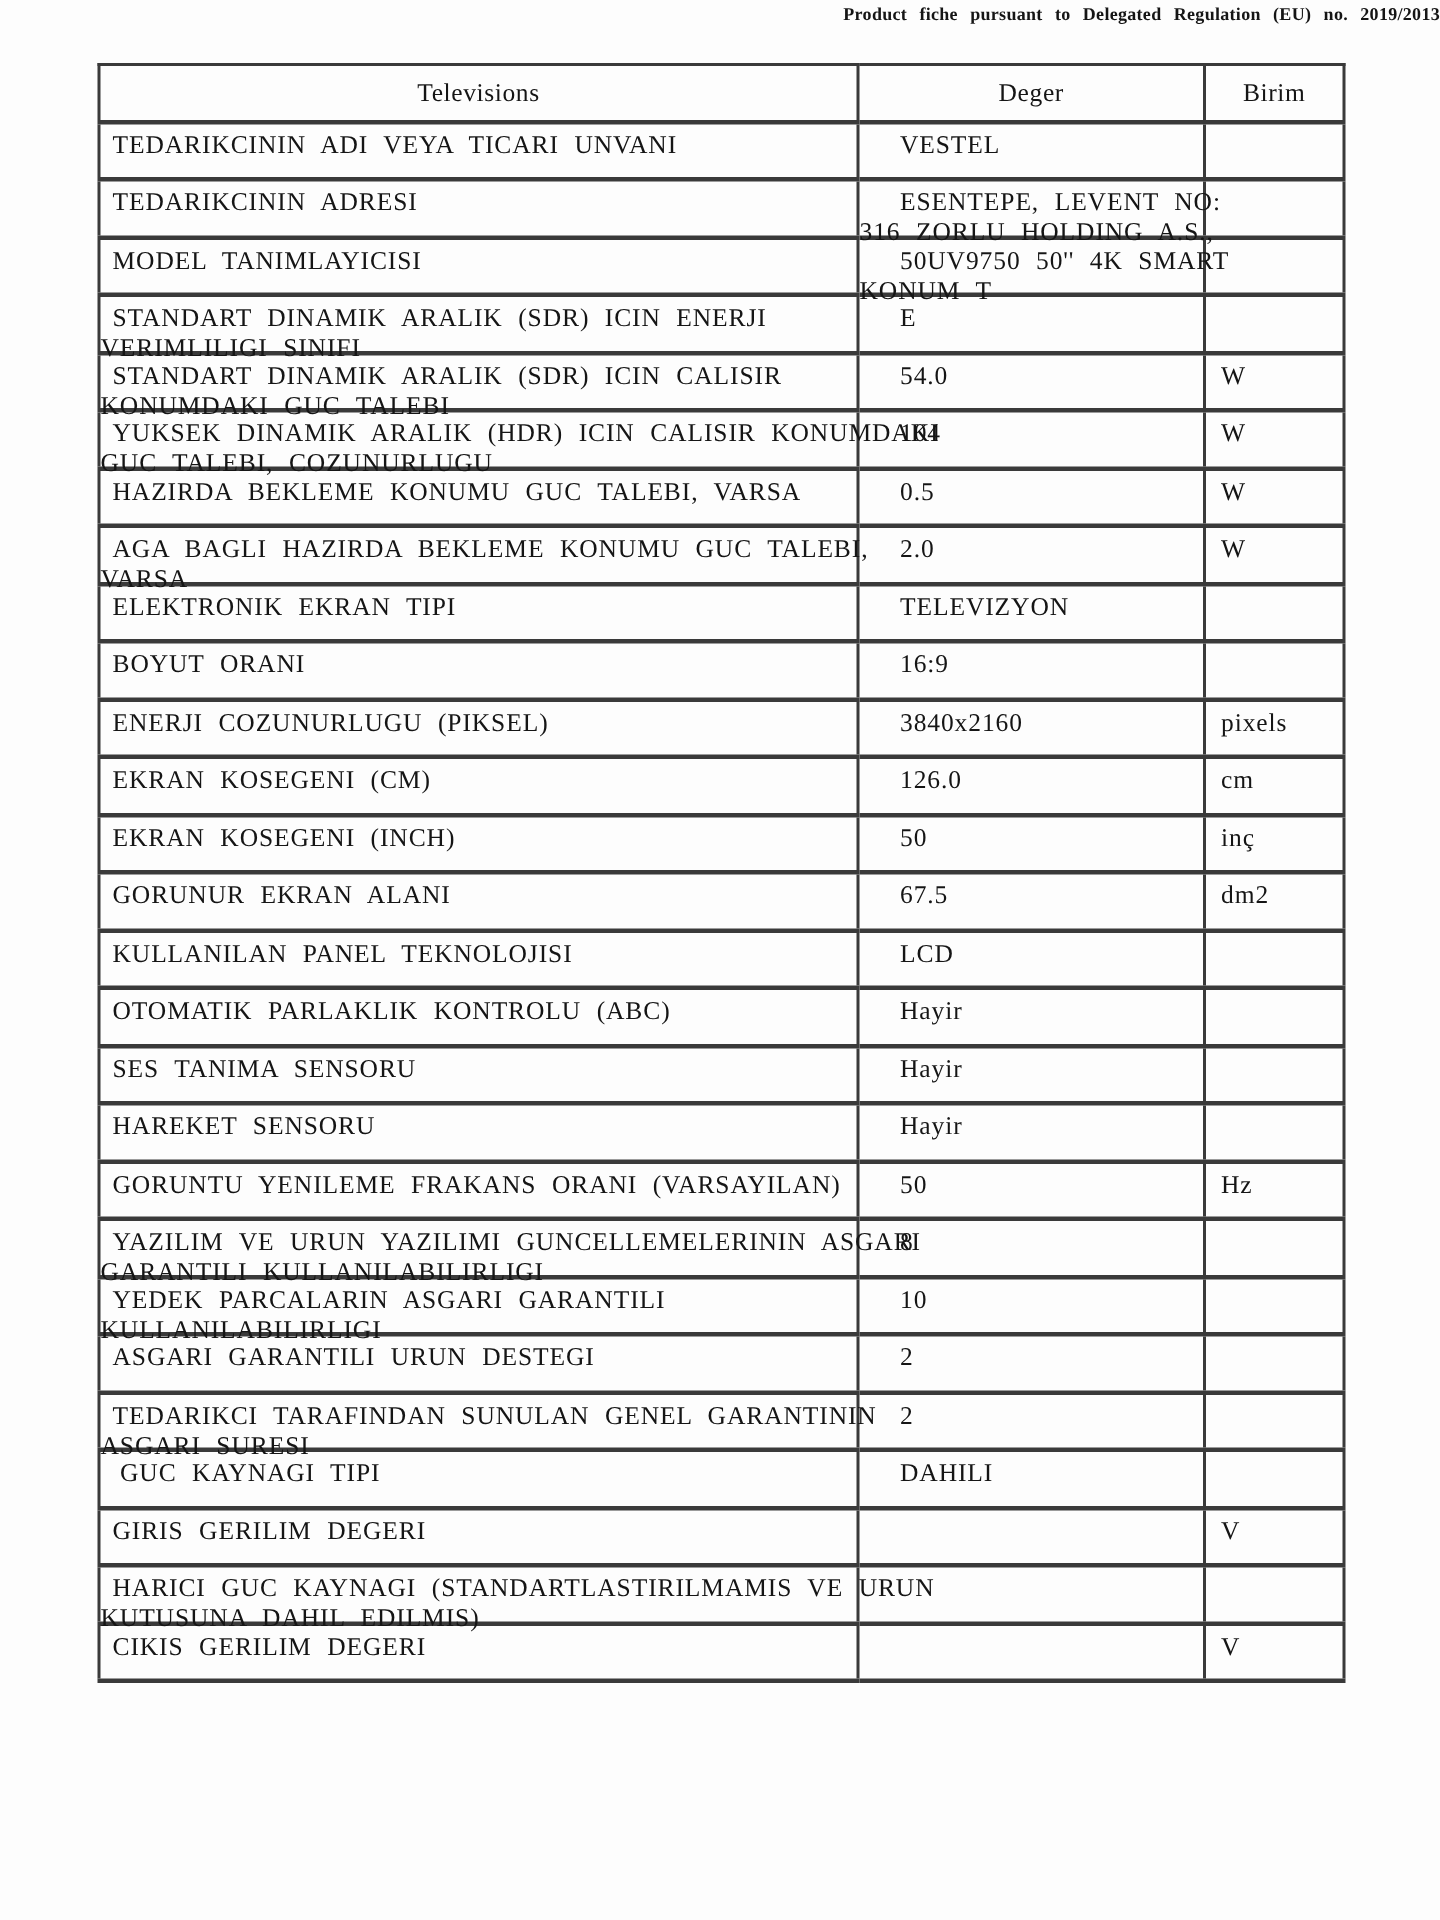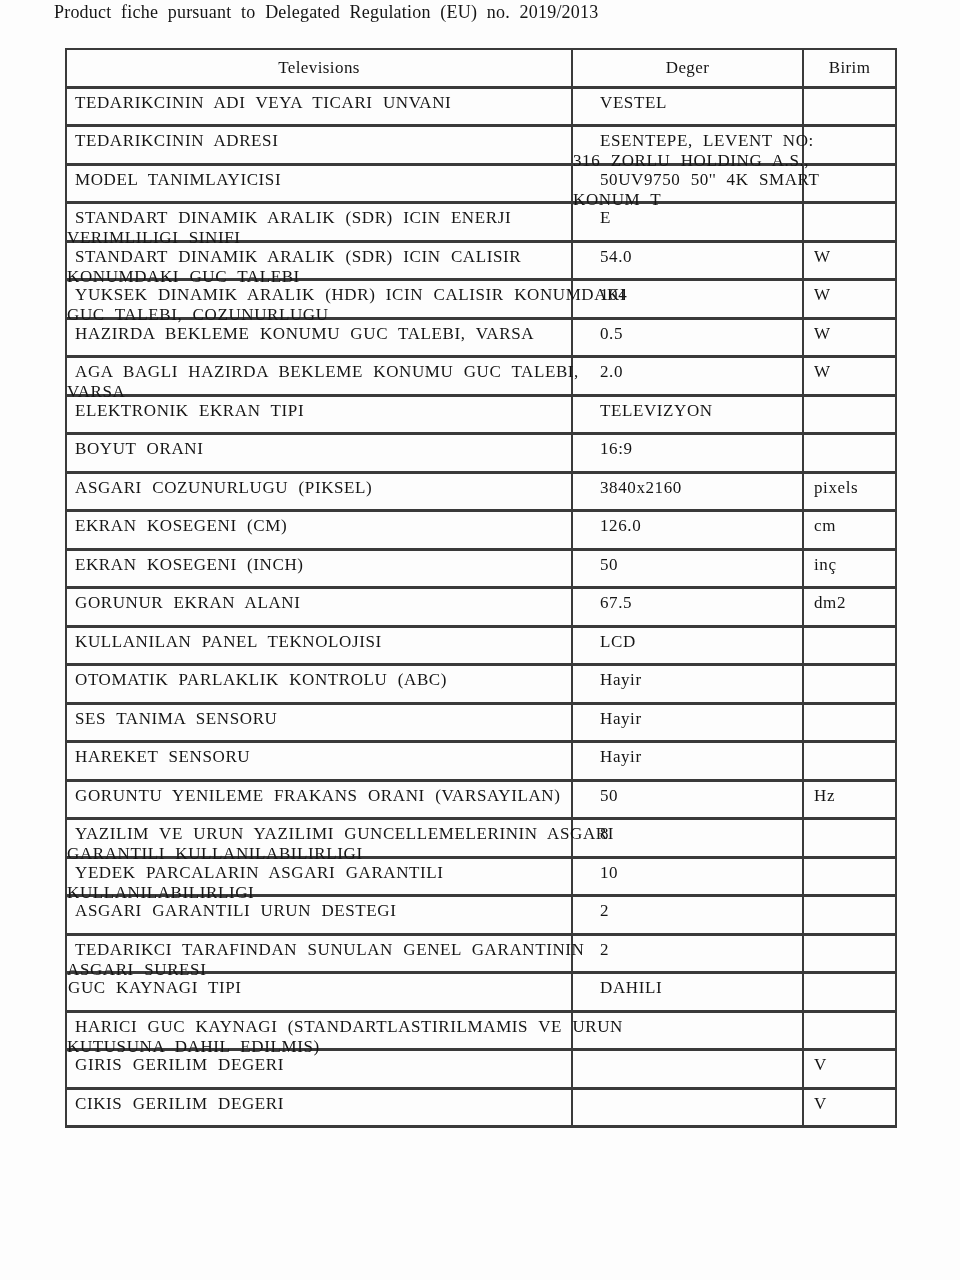--- a/index.html
+++ b/index.html
@@ -11,25 +11,26 @@
   html,body{margin:0;padding:0;}
   body{
     width:960px;height:1280px;overflow:hidden;
     background:var(--bg-color);
     color:var(--text-color);
     font-family:"Liberation Serif","DejaVu Serif",serif;
   }
   .page-title{
     margin-top:2px;
     padding-left:54px;            
-    text-align:left;
-    font-size:18px;
+    text-align:right;
+    font-size:12px;
     letter-spacing:0.2px;
     word-spacing:5px;
     white-space:nowrap;
+    font-weight:bold;
   }
   table.spec-table{
     border-collapse:collapse;
     table-layout:fixed;
     width:830px;
     margin:25px 0 0 65px;
     border:2px solid var(--border-color);
   }
   col.c-label{width:506px;}
   col.c-value{width:231px;}
@@ -62,21 +63,21 @@
   }
   .line{
     white-space:nowrap;
     line-height:20px;
     font-size:17px;
     letter-spacing:0.6px;
     word-spacing:5.5px;
   }
   
   td.label-cell .line:first-child{padding-left:8px;}
-  td.label-cell.flush .line:first-child{padding-left:1px;}
+  td.label-cell.flush .line:first-child{padding-left:13px;}
   td.label-cell .line{padding-left:0;}
   td.value-cell .line:first-child{padding-left:27px;}
   td.value-cell .line{padding-left:0;}
   td.unit-cell .line{padding-left:10px;}
 </style>
 </head>
 <body>
 
 <div class="page-title">Product fiche pursuant to Delegated Regulation (EU) no. 2019/2013</div>
 
@@ -254,21 +255,21 @@
             <div class="line">16:9</div>
           </div>
         </td>
         <td class="unit-cell">
           <div class="cell-content"></div>
         </td>
       </tr>
       <tr>
         <td class="label-cell">
           <div class="cell-content">
-            <div class="line">ASGARI COZUNURLUGU (PIKSEL)</div>
+            <div class="line">ENERJI COZUNURLUGU (PIKSEL)</div>
           </div>
         </td>
         <td class="value-cell">
           <div class="cell-content">
             <div class="line">3840x2160</div>
           </div>
         </td>
         <td class="unit-cell">
           <div class="cell-content">
             <div class="line">pixels</div>
@@ -477,44 +478,44 @@
             <div class="line">DAHILI</div>
           </div>
         </td>
         <td class="unit-cell">
           <div class="cell-content"></div>
         </td>
       </tr>
       <tr>
         <td class="label-cell">
           <div class="cell-content">
+            <div class="line">GIRIS GERILIM DEGERI</div>
+          </div>
+        </td>
+        <td class="value-cell">
+          <div class="cell-content"></div>
+        </td>
+        <td class="unit-cell">
+          <div class="cell-content">
+            <div class="line">V</div>
+          </div>
+        </td>
+      </tr>
+      <tr>
+        <td class="label-cell">
+          <div class="cell-content">
             <div class="line">HARICI GUC KAYNAGI (STANDARTLASTIRILMAMIS VE URUN</div>
             <div class="line">KUTUSUNA DAHIL EDILMIS)</div>
           </div>
         </td>
         <td class="value-cell">
           <div class="cell-content"></div>
         </td>
         <td class="unit-cell">
           <div class="cell-content"></div>
-        </td>
-      </tr>
-      <tr>
-        <td class="label-cell">
-          <div class="cell-content">
-            <div class="line">GIRIS GERILIM DEGERI</div>
-          </div>
-        </td>
-        <td class="value-cell">
-          <div class="cell-content"></div>
-        </td>
-        <td class="unit-cell">
-          <div class="cell-content">
-            <div class="line">V</div>
-          </div>
         </td>
       </tr>
       <tr>
         <td class="label-cell">
           <div class="cell-content">
             <div class="line">CIKIS GERILIM DEGERI</div>
           </div>
         </td>
         <td class="value-cell">
           <div class="cell-content"></div>

